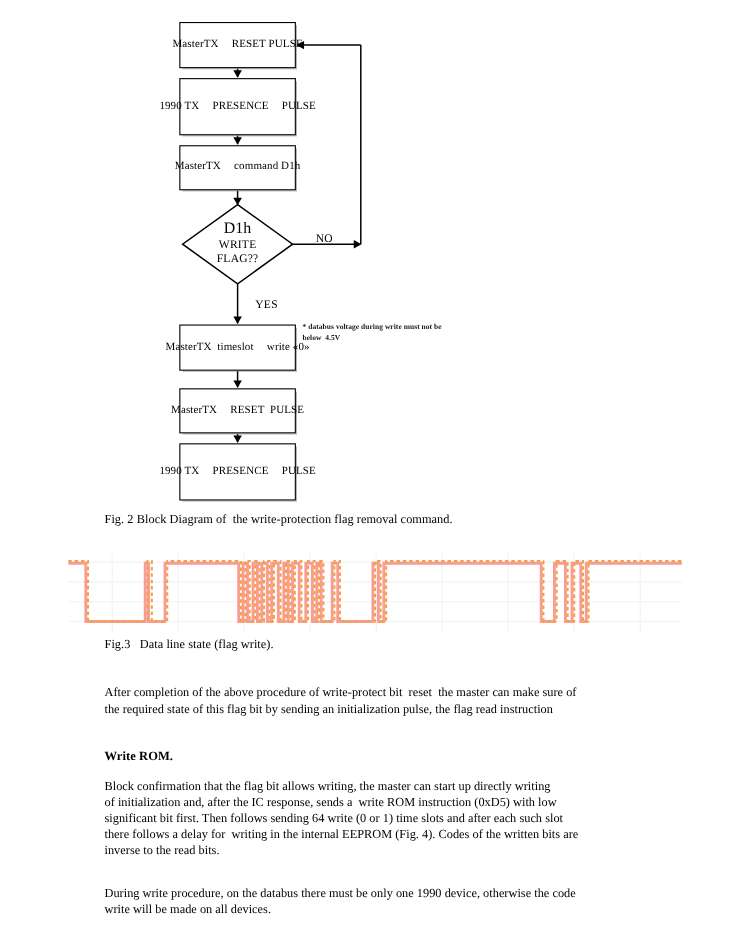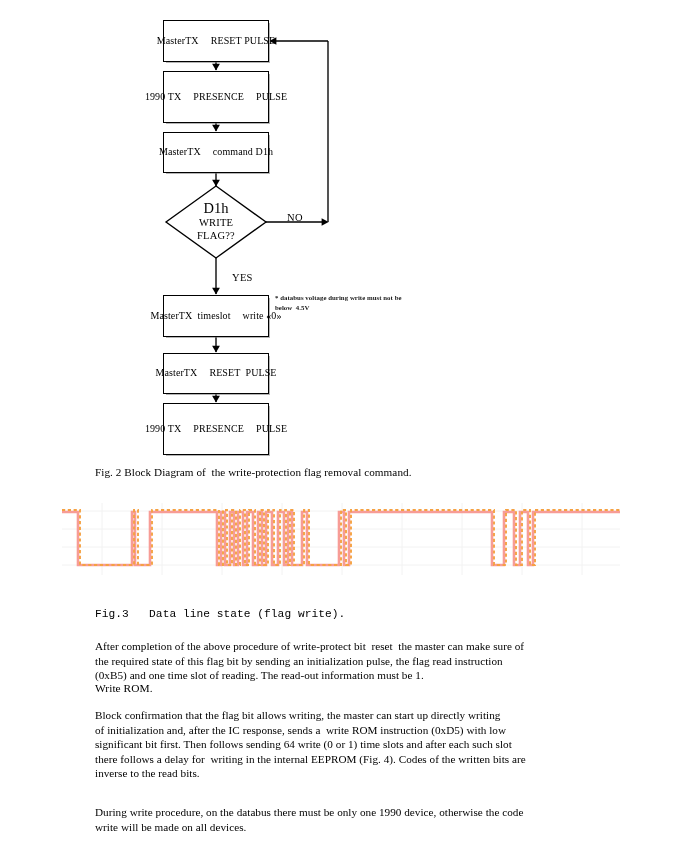--- a/index.html
+++ b/index.html
@@ -99,21 +99,21 @@
     position: absolute;
     font-size: 11.2px;
     line-height: 14.6px;
     letter-spacing: 0.02px;
     width: 560px;
   }
   .para span { display: block; white-space: pre; }
   .heading {
     position: absolute;
     font-size: 11.4px;
-    font-weight: normal;
+    font-weight: bold;
     letter-spacing: 0.05px;
     white-space: pre;
   }
 
   
   #waveform {
     position: absolute;
     left: 62px;
     top: 503px;
     width: 558px;
@@ -251,26 +251,25 @@
               174,7 174,62 178,62 178,7 183,7 183,62 187,62 187,7
               193,7 193,62 198,62 198,7 202,7 202,62 206,62 206,7
               212,7 212,62 218,62 218,7 224,7 224,62 228,62 228,7
               232,7 232,62 242,62 242,7 247,7 247,62 279,62 279,7
               284,7 284,62 289,62 289,7 292,7 292,7
               432,7 432,62 444,62 444,7 454,7 454,62 460,62 460,7
               468,7 468,62 473,62 473,7 558,7"></polyline>
   </svg>
 </div>
 
-<div class="caption" style="left:95px; top:607px;font-family:Liberation Mono, monospace;">Fig.3   Data line state (flag write).</div>
-
-<div class="para" style="left:95px; top:623px;margin-top:16px;">
+<div class="caption" style="left:95px; top:579px;">Fig.3   Data line state (flag write).</div>
+
+<div class="para" style="left:95px; top:623px;">
   <span>After completion of the above procedure of write-protect bit  reset  the master can make sure of</span>
   <span>the required state of this flag bit by sending an initialization pulse, the flag read instruction</span>
-  <span>(0xB5) and one time slot of reading. The read-out information must be 1.</span>
 </div>
 
 <div class="heading" style="left:95px; top:682px;">Write ROM.</div>
 
 <div class="para" style="left:95px; top:708px;">
   <span>Block confirmation that the flag bit allows writing, the master can start up directly writing</span>
   <span>of initialization and, after the IC response, sends a  write ROM instruction (0xD5) with low</span>
   <span>significant bit first. Then follows sending 64 write (0 or 1) time slots and after each such slot</span>
   <span>there follows a delay for  writing in the internal EEPROM (Fig. 4). Codes of the written bits are</span>
   <span>inverse to the read bits.</span>

